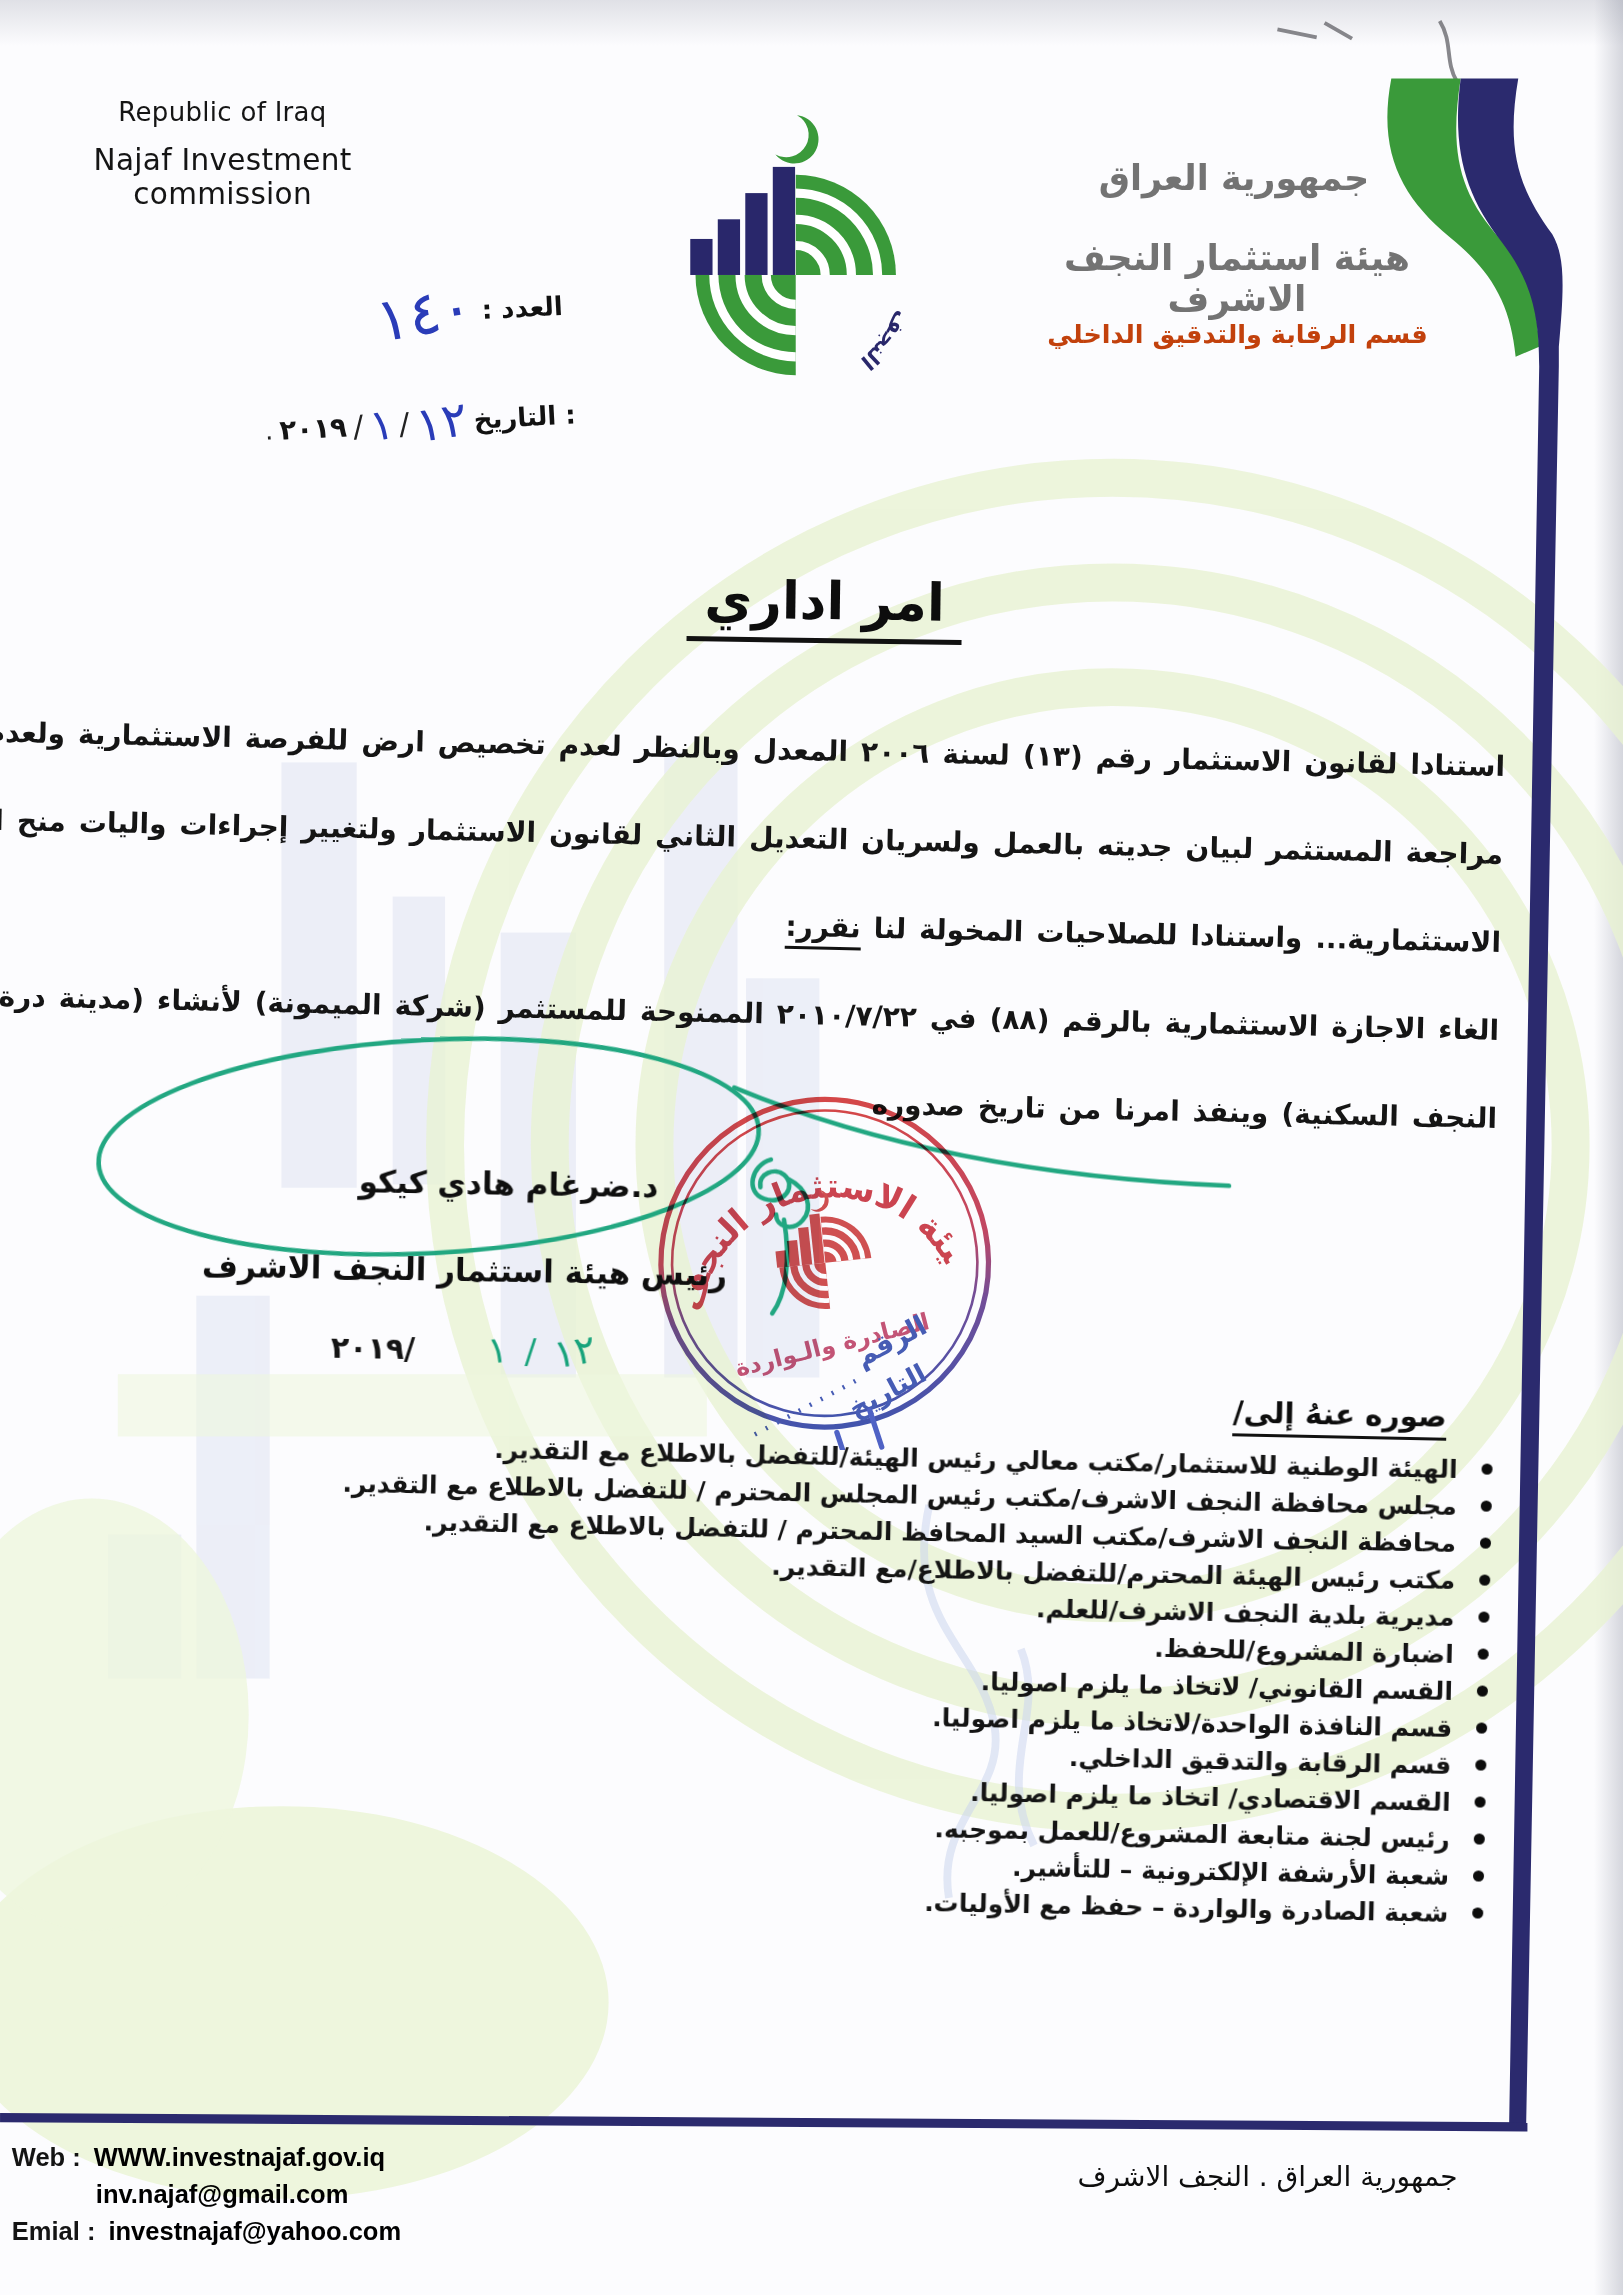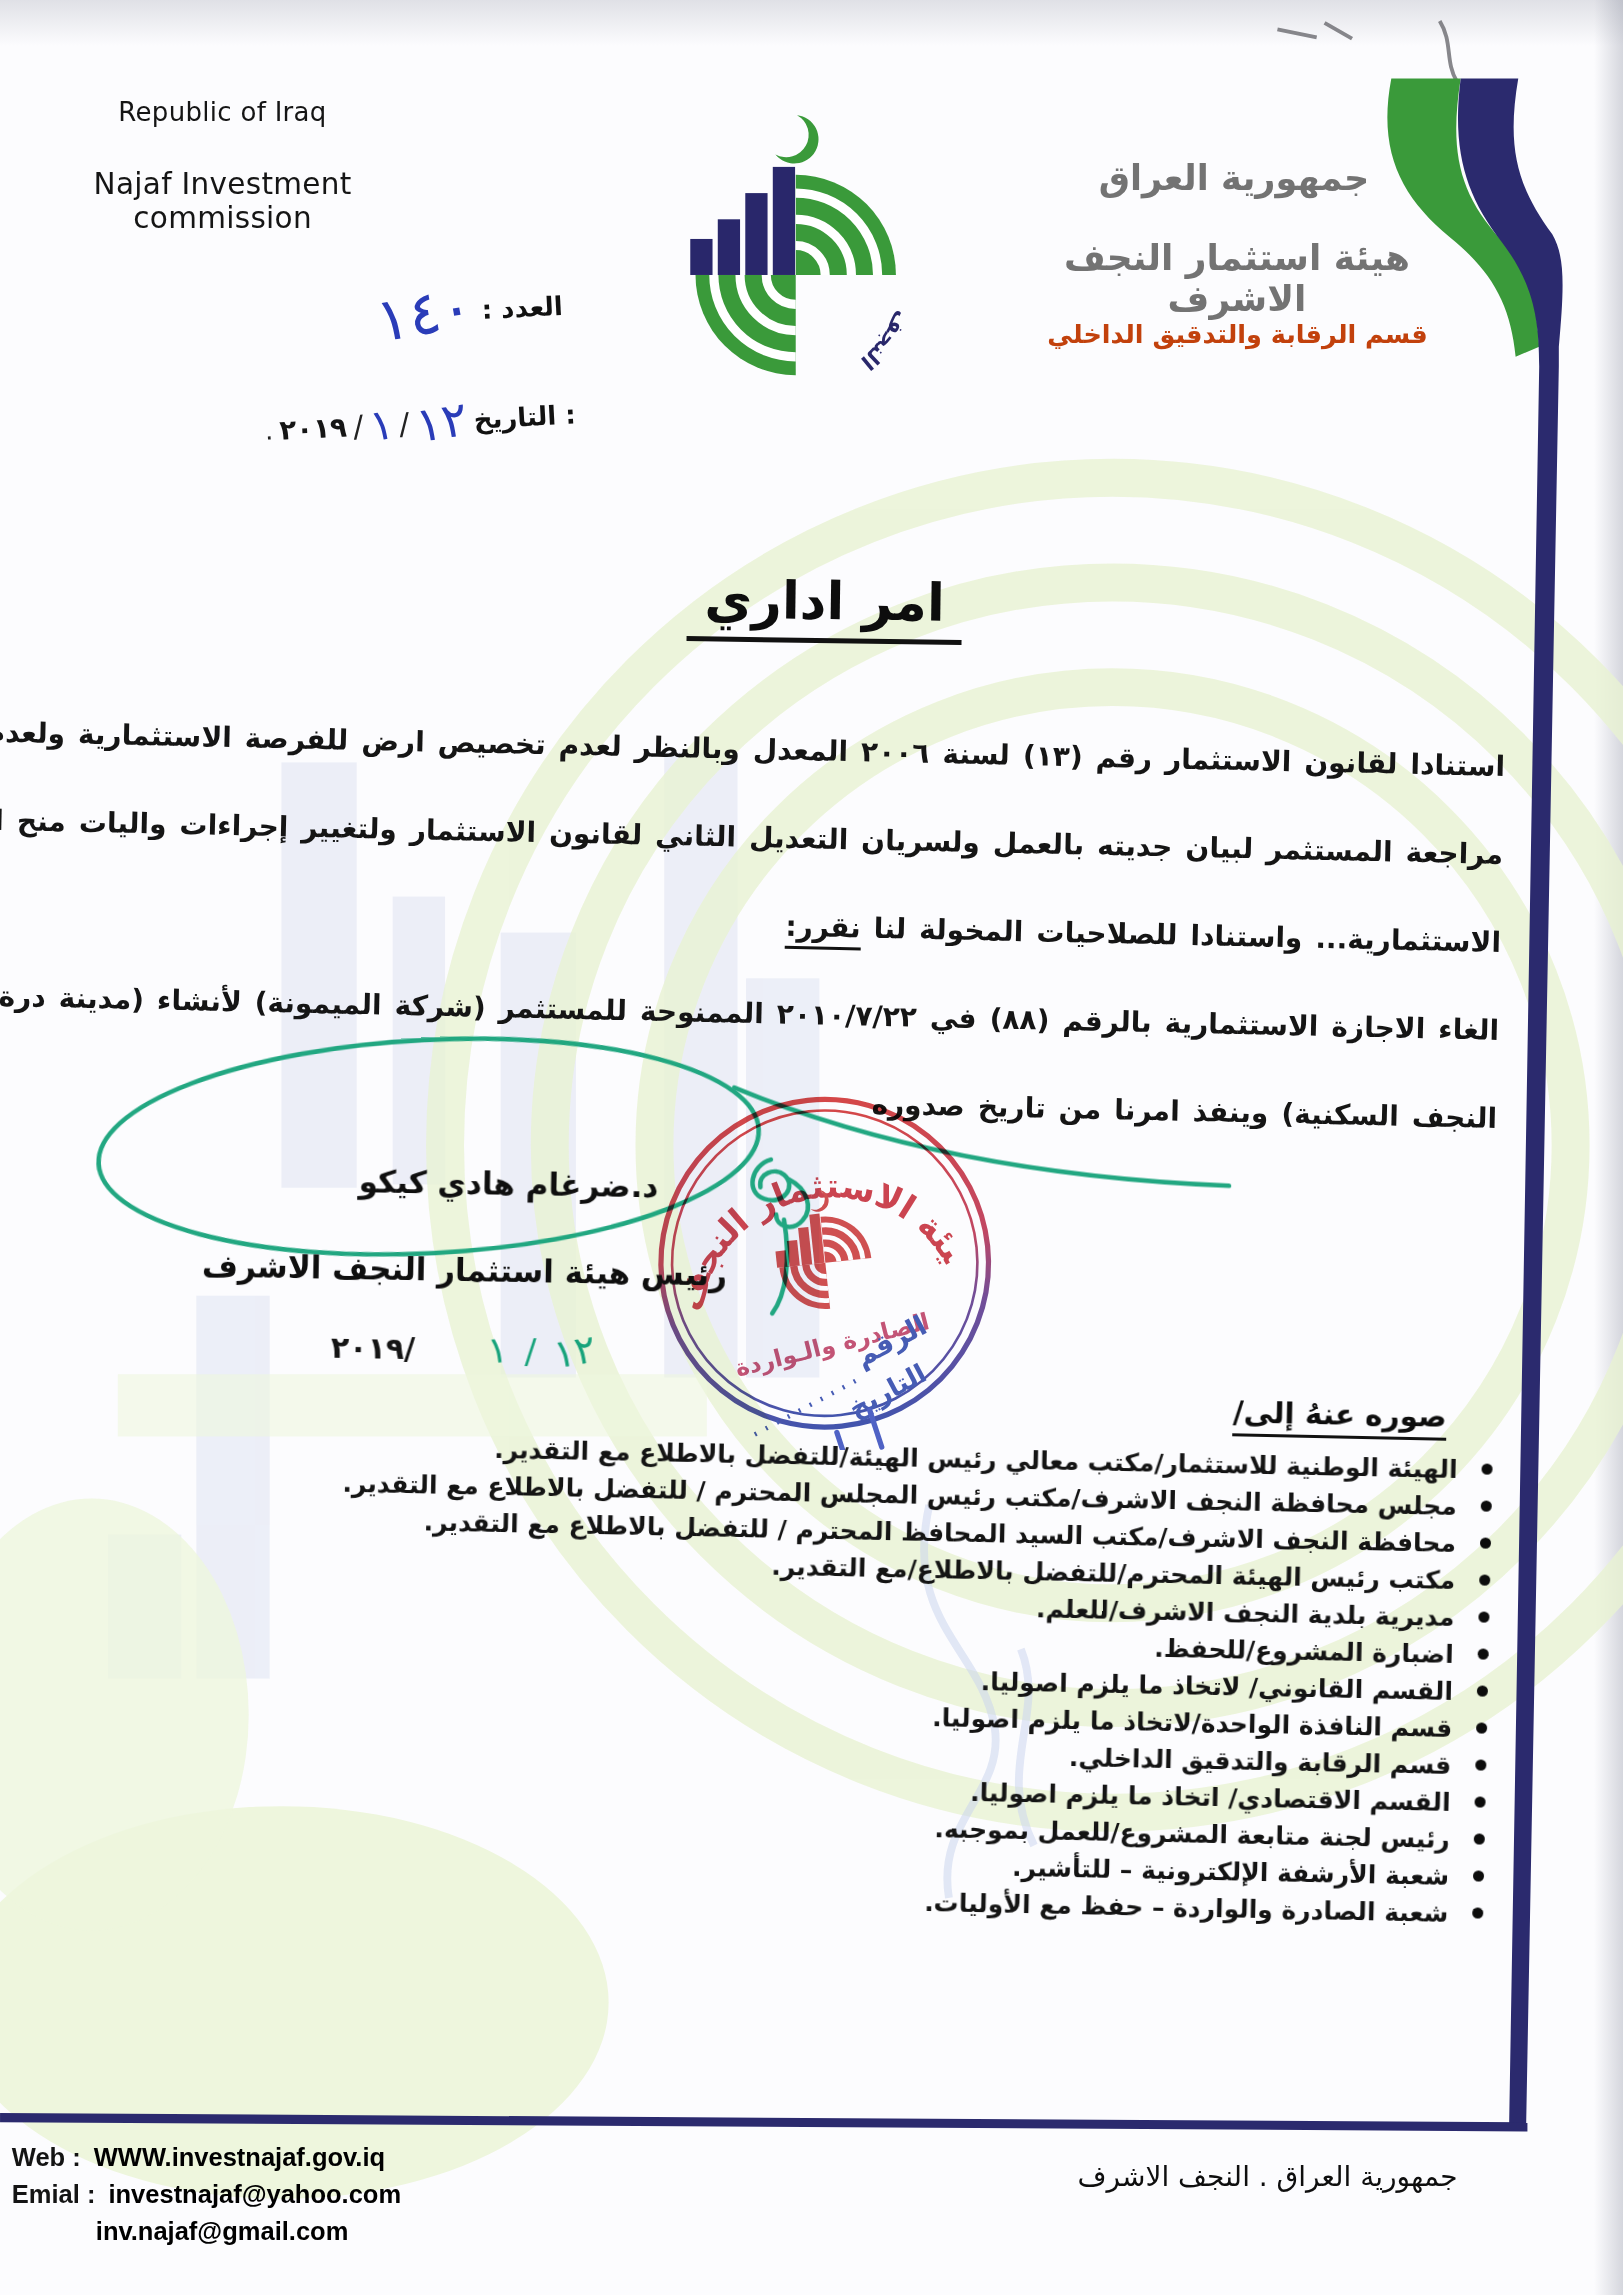--- a/index.html
+++ b/index.html
@@ -72,21 +72,21 @@
     </g>
   </svg>
 
   <svg class="abs" style="left:0;top:0;" width="1623" height="2295" viewBox="0 0 2480 3507">
     <path fill="#3a9a3a" d="M2126 120 L2232 120 C2215 230 2228 295 2295 368 C2332 408 2348 455 2352 530 L2316 545 C2308 465 2280 415 2215 362 C2140 300 2105 230 2126 120 Z"></path>
     <path fill="#2b2a6e" d="M2232 120 L2320 120 C2302 225 2318 285 2372 358 C2392 392 2390 440 2382 530 L2382 560 L2332 3250 L2306 3250 L2352 560 C2352 480 2340 430 2295 370 C2240 300 2218 230 2232 120 Z"></path>
     <path fill="#2b2a6e" d="M0 3229 L2334 3243 L2334 3257 L0 3243 Z"></path>
   </svg>
 
   <div class="abs en-head" style="left:39px;top:97px;width:367px;text-align:center;font-size:26px;">Republic of Iraq</div>
-  <div class="abs en-head" style="left:19.6px;top:143px;width:406px;text-align:center;font-size:29.5px;margin-top:24px;">Najaf Investment commission</div>
+  <div class="abs en-head" style="left:19.6px;top:143px;width:406px;text-align:center;font-size:29.5px;">Najaf Investment commission</div>
 
   <div class="abs ar ar-head" style="left:1080px;top:158px;width:308px;text-align:center;font-size:35px;">جمهورية العراق</div>
   <div class="abs ar ar-head" style="left:1008px;top:237px;width:458px;text-align:center;font-size:36px;">هيئة استثمار النجف الاشرف</div>
   <div class="abs ar" style="left:1041px;top:319px;width:393px;text-align:center;font-size:25.5px;font-weight:600;color:#c2410c;">قسم الرقابة والتدقيق الداخلي</div>
 
   <svg class="abs" style="left:668px;top:98px;" width="262" height="295" viewBox="0 0 400 450">
     <g>
       <path fill="#3a9a3a" d="M195 270 L195 117 A153 153 0 0 1 348 270 Z"></path>
       <path fill="#3a9a3a" d="M195 270 L42 270 A153 153 0 0 0 195 423 Z"></path>
       <g fill="none" stroke="#ffffff" stroke-width="14">
@@ -226,24 +226,24 @@
     <div class="dist-item"><span class="dot"></span><span>رئيس لجنة متابعة المشروع/للعمل بموجبه.</span></div>
     <div class="dist-item"><span class="dot"></span><span>شعبة الأرشفة الإلكترونية – للتأشير.</span></div>
     <div class="dist-item"><span class="dot"></span><span>شعبة الصادرة والواردة – حفظ مع الأوليات.</span></div>
   </div>
 
   <div class="abs" style="left:11.8px;top:2139px;width:497px;">
     <div class="foot-row">
         <span class="foot-label">Web :</span>
         <span class="foot-val">WWW.investnajaf.gov.iq</span>
       </div>
+    <div class="foot-row" style="padding-left:84px;">
+        <span class="foot-val">inv.najaf@gmail.com</span>
+      </div>
     <div class="foot-row">
         <span class="foot-label">Emial :</span>
         <span class="foot-val">investnajaf@yahoo.com</span>
       </div>
-    <div class="foot-row" style="padding-left:84px;">
-        <span class="foot-val">inv.najaf@gmail.com</span>
-      </div>
   </div>
   <div class="abs ar" style="left:1019px;top:2160px;width:497px;text-align:center;font-size:28px;font-weight:normal;color:#0e0e0e;">جمهورية العراق . النجف الاشرف</div>
 
 </div>
 
 
 </body></html>

